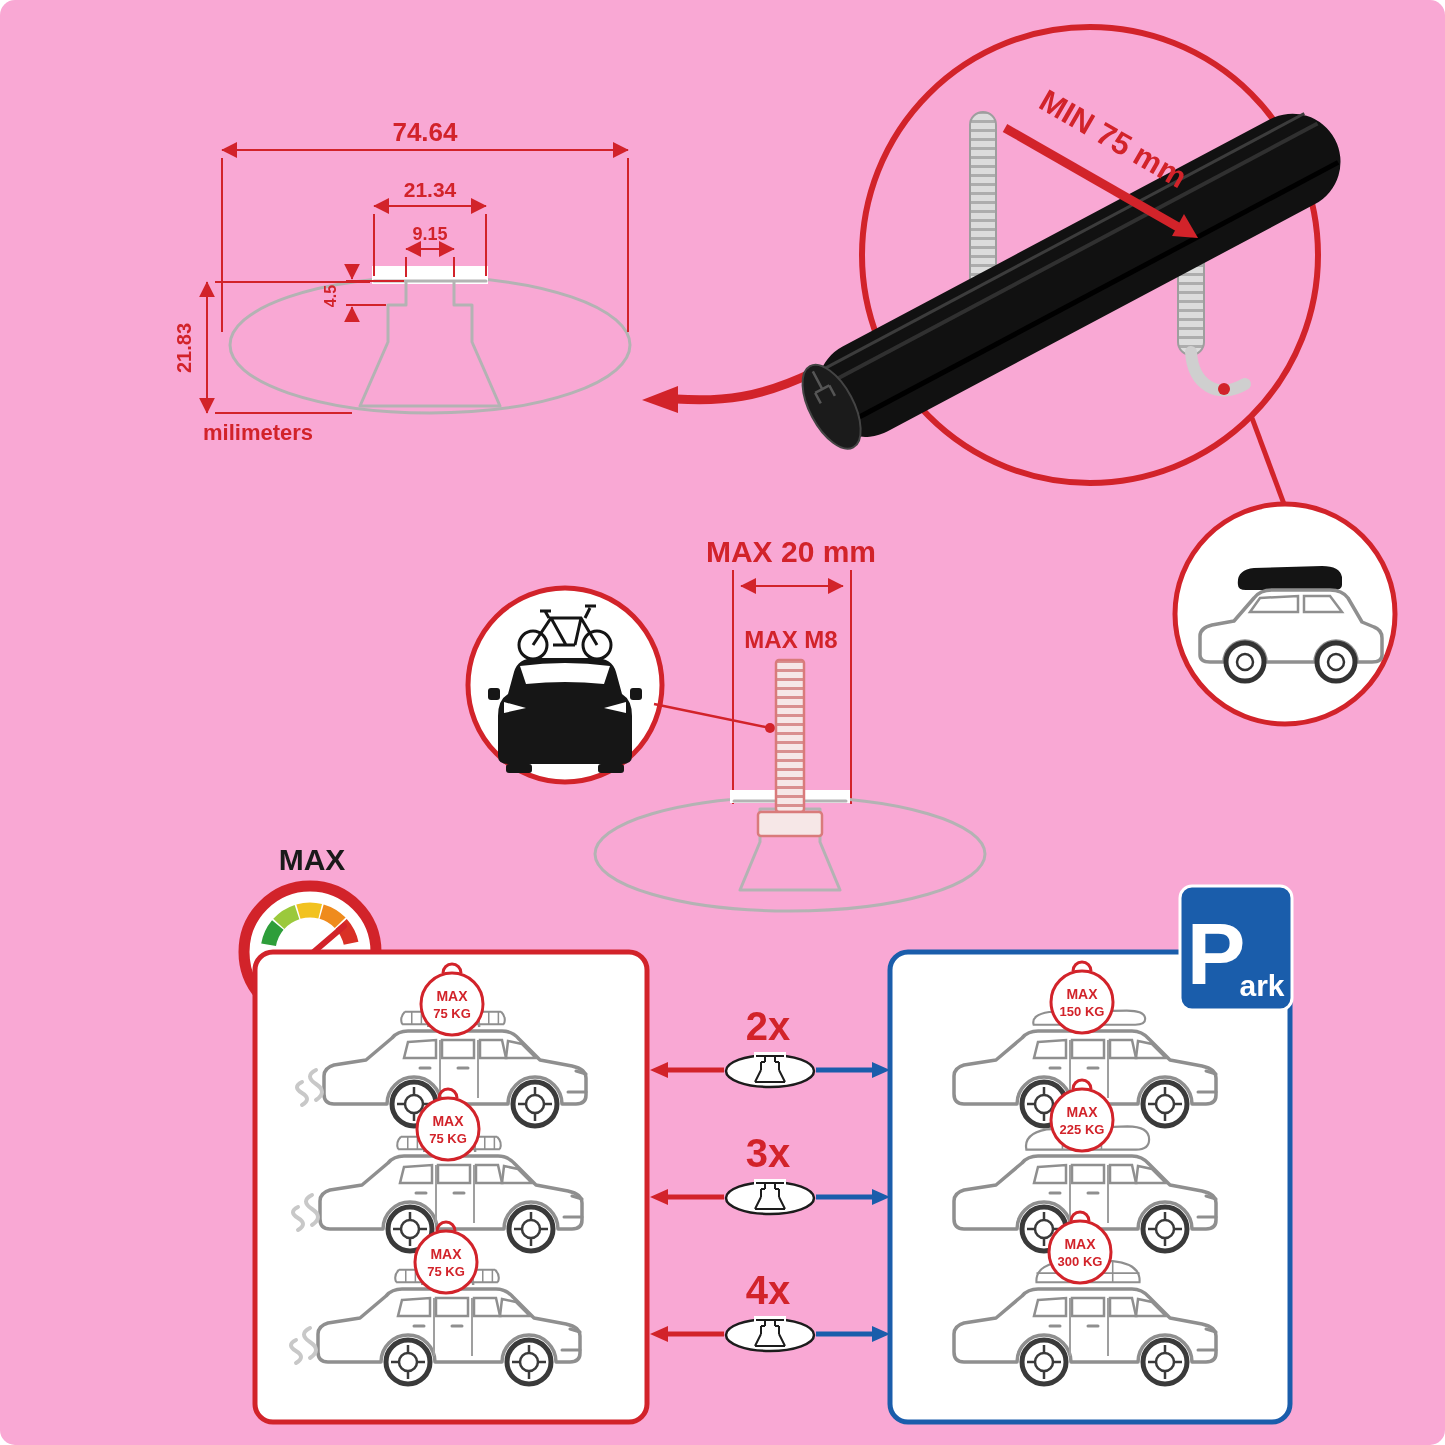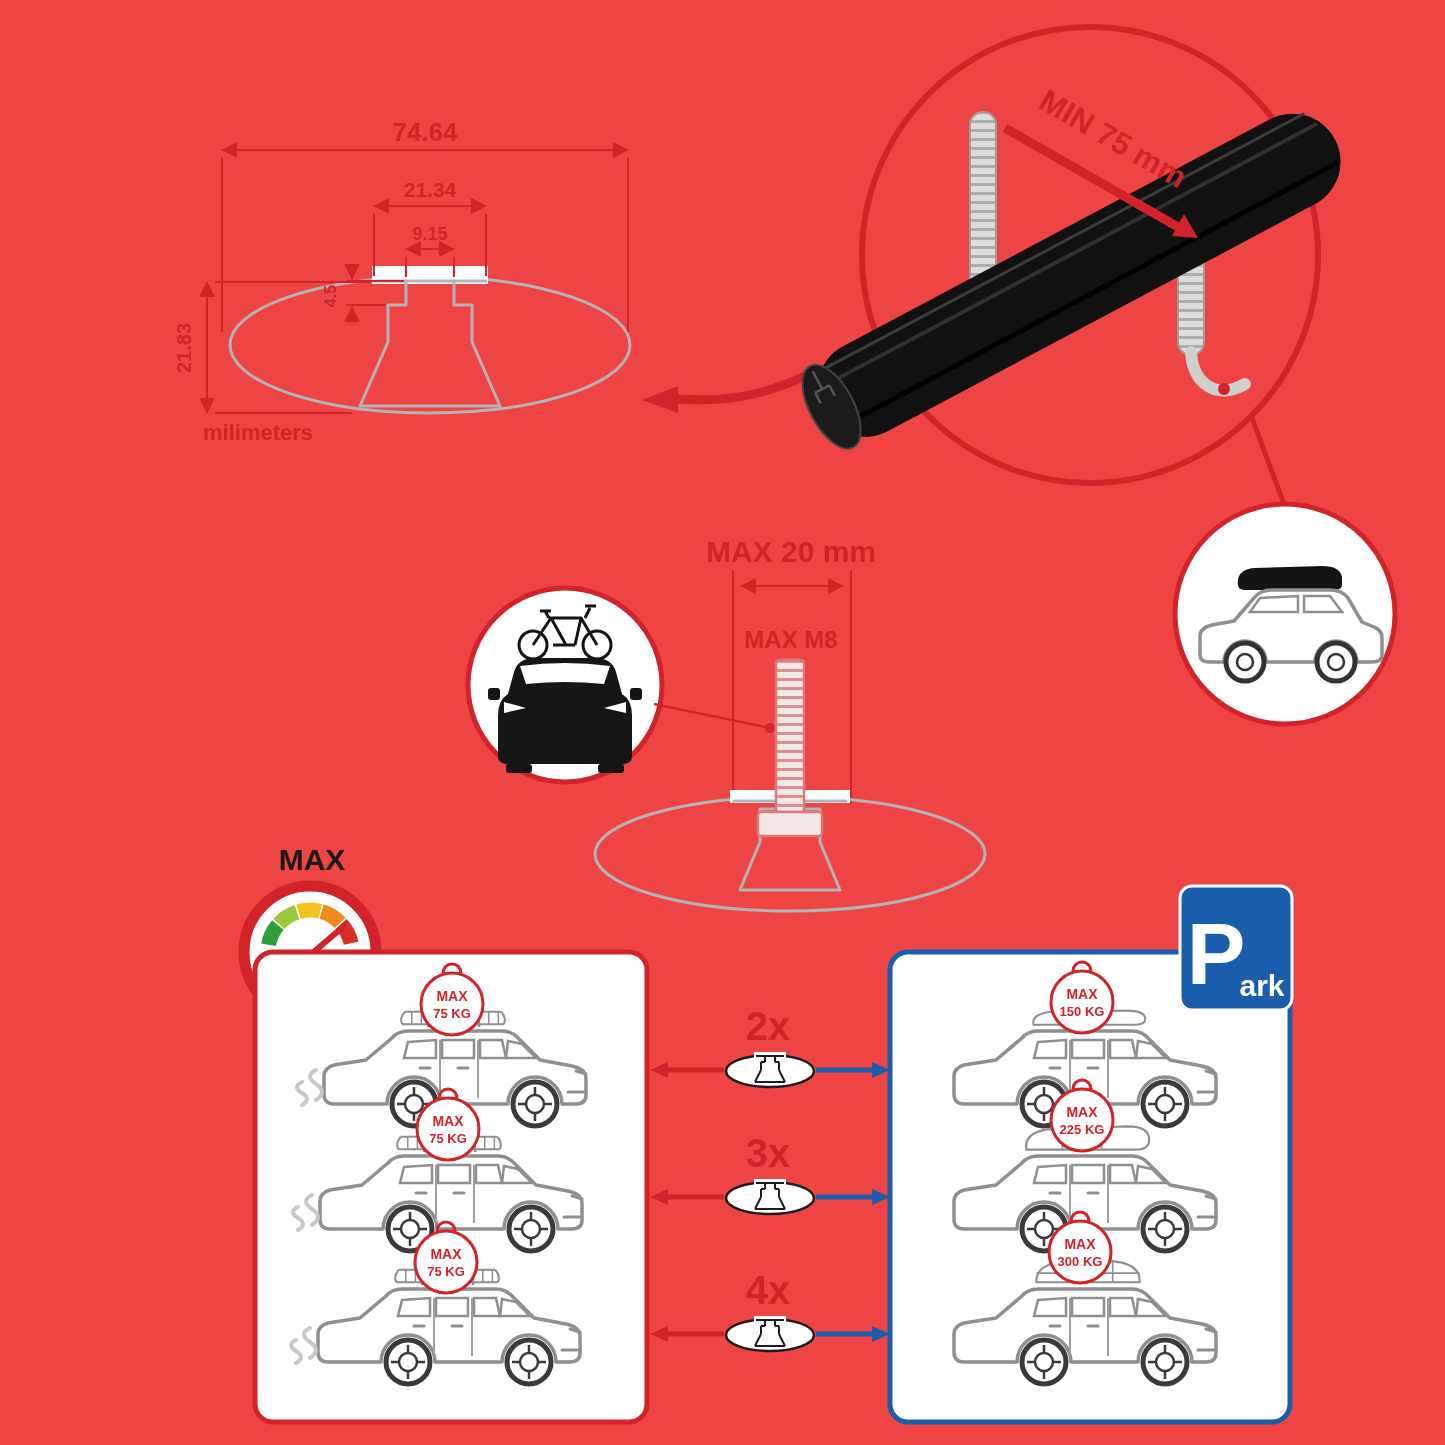--- a/index.html
+++ b/index.html
@@ -1,16 +1,16 @@
 <!DOCTYPE html>
 <html><head>
 <meta charset="utf-8">
 <style>
   html,body{margin:0;padding:0;background:#fff;}
-  .canvas{position:relative;width:1445px;height:1445px;background:#ef4444;overflow:hidden;}
+  .canvas{position:relative;width:1445px;height:1445px;background:#f9a8d4;overflow:hidden;border-radius:15px;}
   .canvas svg{position:absolute;left:0;top:0;}
   svg text{font-family:"Liberation Sans",sans-serif;font-weight:700;}
   .t-red{fill:#d2232a}
   .t-black{fill:#1a1a1a}
   .t-white{fill:#ffffff}
   .dim{stroke:#d2232a;stroke-width:2;fill:none}
   .gline{stroke:#b3b3b3;stroke-width:3;fill:none;stroke-linecap:round}
   .carline{stroke:#8f8f8f;stroke-width:3.5;fill:#fff;stroke-linejoin:round}
 </style>
 </head>

